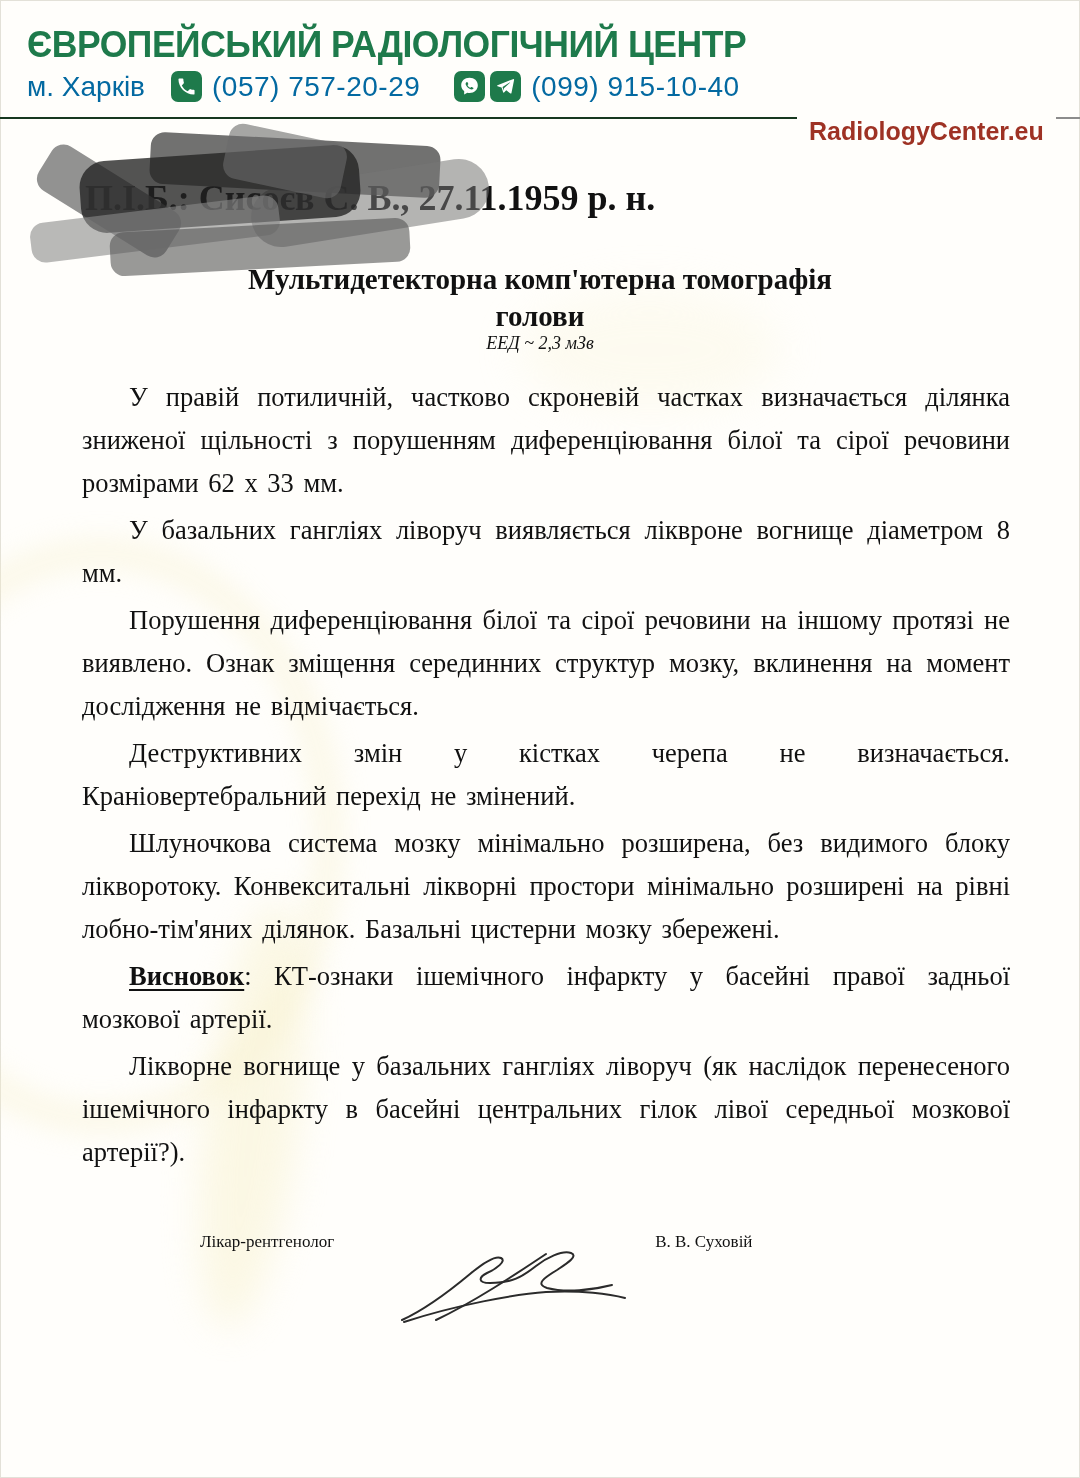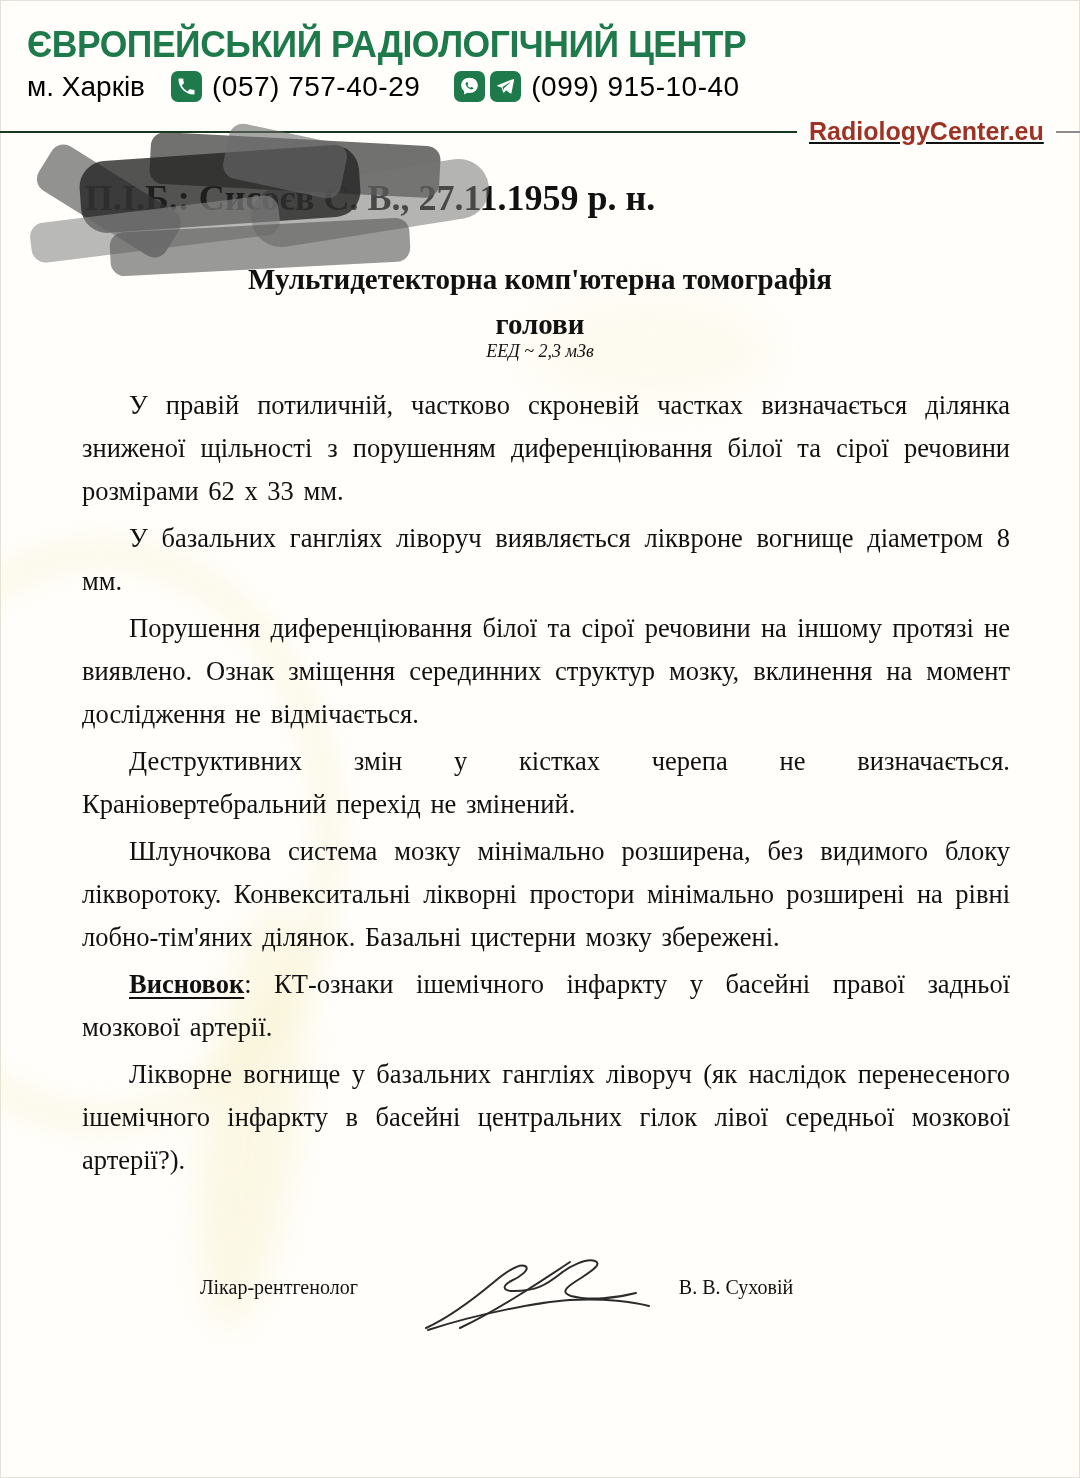--- a/index.html
+++ b/index.html
@@ -37,36 +37,36 @@
   .org-name {
     font-family:"Liberation Sans", sans-serif;
     font-weight:bold; font-size:37px; line-height:1.05;
     color:#1e7a4b; letter-spacing:-0.5px;
     transform:scaleX(0.96); transform-origin:left;
   }
   .contact-row {
     display:flex; align-items:center; gap:10px;
     margin-top:6px;
     font-family:"Liberation Sans", sans-serif;
-    font-size:28px; color:#000000;
+    font-size:28px; color:#0369a1;
   }
   .city { margin-right:16px; }
   .icon-badge {
     display:inline-flex; align-items:center; justify-content:center;
     width:31px; height:31px; border-radius:7px;
     background:#1e7a4b; flex:0 0 auto;
   }
   .icon-badge svg { width:21px; height:21px; fill:#ffffff; }
   .phone { letter-spacing:0.5px; }
   .ph2-group { display:flex; align-items:center; gap:5px; margin-left:24px; }
 
   
   .rule-row {
-    display:flex; align-items:center;
-    margin-top:14px; height:30px;text-decoration:underline;
+    display:flex; align-items:flex-start;
+    margin-top:14px; height:30px;
   }
   .rule-left { flex:0 0 auto; width:797px; height:2px; background:#16381f; }
   .site {
     font-family:"Liberation Sans", sans-serif;
     font-weight:bold; font-size:25px; color:#9e3224;
     padding:0 12px; white-space:nowrap; cursor:pointer;
   }
   .rule-right { flex:1 1 auto; height:2px; background:#8c8c8c; }
 
   
@@ -83,38 +83,38 @@
   .s2 { left:80px;  top:6px;   width:280px; height:72px; background:#222222; opacity:.78; transform:rotate(-4deg); border-radius:26px; }
   .s3 { left:150px; top:-8px;  width:290px; height:52px; background:#3a3a3a; opacity:.72; transform:rotate(3deg); }
   .s4 { left:250px; top:26px;  width:240px; height:60px; background:#777777; opacity:.55; transform:rotate(-9deg); border-radius:30px; }
   .s5 { left:30px;  top:62px;  width:250px; height:40px; background:#8a8a8a; opacity:.6;  transform:rotate(-7deg); }
   .s6 { left:110px; top:78px;  width:300px; height:44px; background:#555555; opacity:.6;  transform:rotate(-3deg); }
   .s7 { left:225px; top:-14px; width:120px; height:56px; background:#6a6a6a; opacity:.6;  transform:rotate(12deg); }
 
   
   .title-block { margin-top:44px; text-align:center; }
   .title1 { font-weight:bold; font-size:29px;margin-top:16px; }
-  .title2 { font-weight:bold; font-size:29px; margin-top:12px; }
+  .title2 { font-weight:bold; font-size:29px; margin-top:4px; }
   .dose   { font-style:italic; font-size:18px; }
 
   
   .body-text {
     margin:22px 66px 0 78px;
     font-size:26.5px; line-height:43px;
     text-align:justify;
   }
   .body-text p { margin:4px; text-indent:47px; word-spacing:3px; }
   .conclusion-block { margin-top:43px; }
   .c-label { font-weight:bold; text-decoration:underline; text-decoration-thickness:2px; text-underline-offset:4px; }
 
   
   .sign-row {
-    display:flex; align-items:center;
+    display:flex; 
     margin:58px 66px 0 200px;
-    font-size:20px;
+    font-size:17px;
   }
   .sign-role { flex:0 0 auto; }
   .sign-scrawl { flex:0 0 auto; margin-left:60px; }
   .sign-scrawl svg { display:block; }
   .sign-name { flex:0 0 auto; margin-left:26px; }
 </style>
 </head>
 <body>
 
 <div class="page">
@@ -128,21 +128,21 @@
     <header>
       <div class="org-block">
         <div class="org-name">ЄВРОПЕЙСЬКИЙ РАДІОЛОГІЧНИЙ ЦЕНТР</div>
         <div class="contact-row">
           <span class="city">м. Харків</span>
           <span class="icon-badge">
             <svg viewBox="0 0 24 24">
                 <path d="M6.6 10.8c1.5 2.9 3.8 5.2 6.7 6.7l2.2-2.2c.3-.3.7-.4 1-.3 1.2.4 2.4.6 3.7.6.6 0 1 .4 1 1v3.6c0 .6-.4 1-1 1C10.8 21.2 2.8 13.2 2.8 3.8c0-.6.4-1 1-1h3.6c.6 0 1 .4 1 1 0 1.3.2 2.5.6 3.7.1.3 0 .7-.3 1l-2.1 2.3z"></path>
               </svg>
           </span>
-          <span class="phone">(057) 757-40-29</span>
+          <span class="phone">(057) 757-20-29</span>
           <span class="ph2-group">
             <span class="icon-badge">
               <svg viewBox="0 0 24 24">
                   <path d="M12 2C6.5 2 2.5 5.6 2.5 10.6c0 2.8 1.3 5 3.4 6.6v4l3.7-2.1c.8.2 1.6.3 2.4.3 5.5 0 9.5-3.6 9.5-8.8S17.5 2 12 2zm4.6 12.1c-.2.6-1.2 1.2-1.7 1.2-.4.1-1 .1-1.6-.1-2.6-.8-4.5-2.9-5.5-5.2-.3-.7-.3-1.3-.1-1.7.1-.4.8-1.3 1.3-1.4.3-.1.6 0 .8.4l.8 1.5c.1.3 0 .6-.2.8l-.5.5c-.1.2-.2.4-.1.6.5 1.2 1.6 2.2 2.9 2.7.2.1.4 0 .5-.1l.5-.6c.2-.3.5-.3.8-.2l1.6.8c.4.2.5.5.5.8z"></path>
                 </svg>
             </span>
             <span class="icon-badge">
               <svg viewBox="0 0 24 24">
                   <path d="M21.3 3.3 2.9 10.6c-.7.3-.7.9 0 1.1l4.6 1.5 1.8 5.4c.2.6.6.7 1 .3l2.6-2.5 4.8 3.6c.5.3 1 .1 1.1-.5l3-14.9c.2-.9-.3-1.3-1-1zm-4.2 4.5-6.9 6.3-.3 2.6-1.3-4.1 8.1-5.1c.4-.2.7.1.4.3z"></path>
                 </svg>

